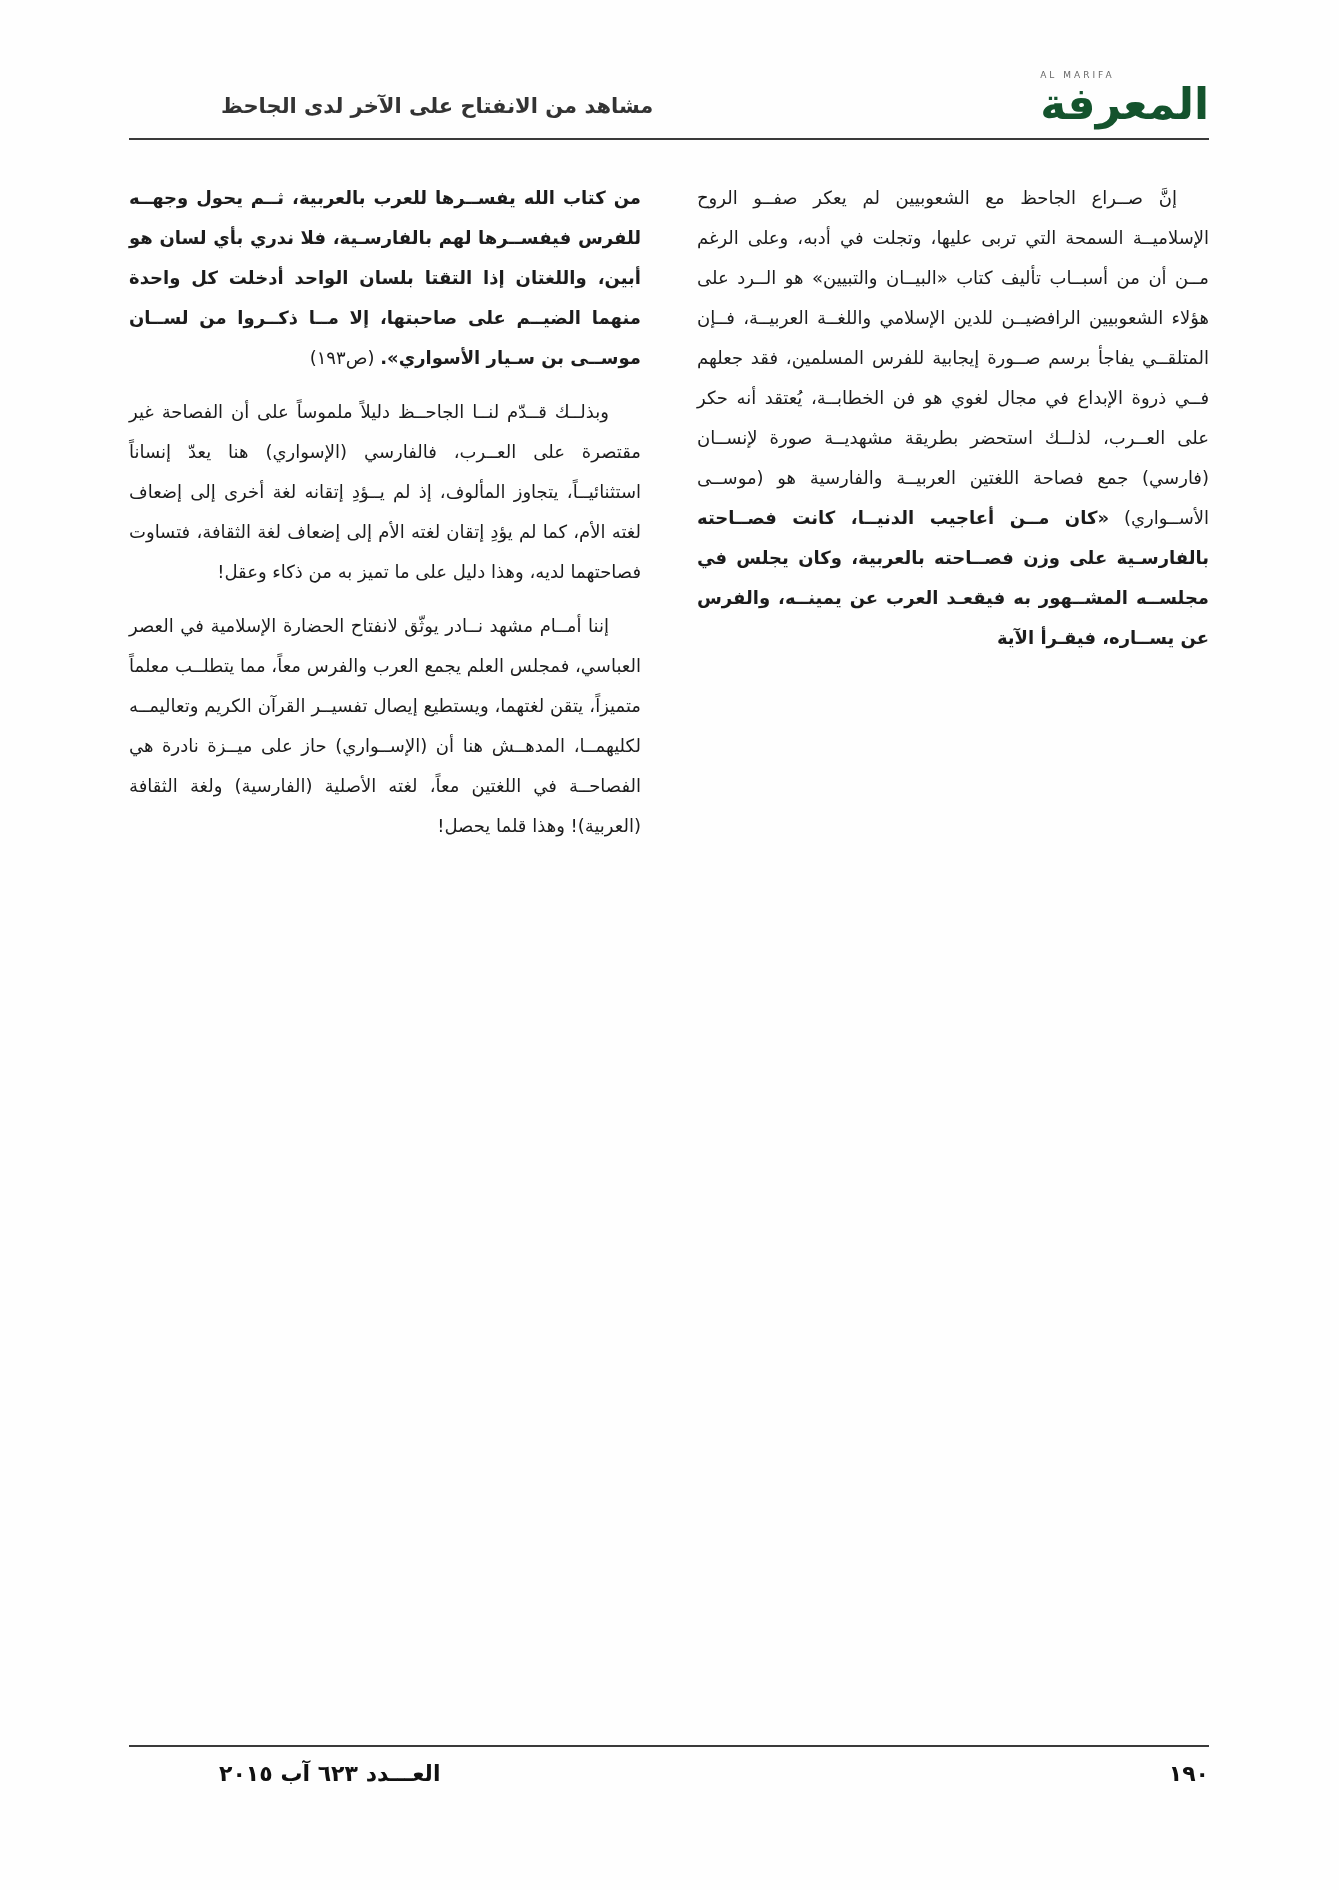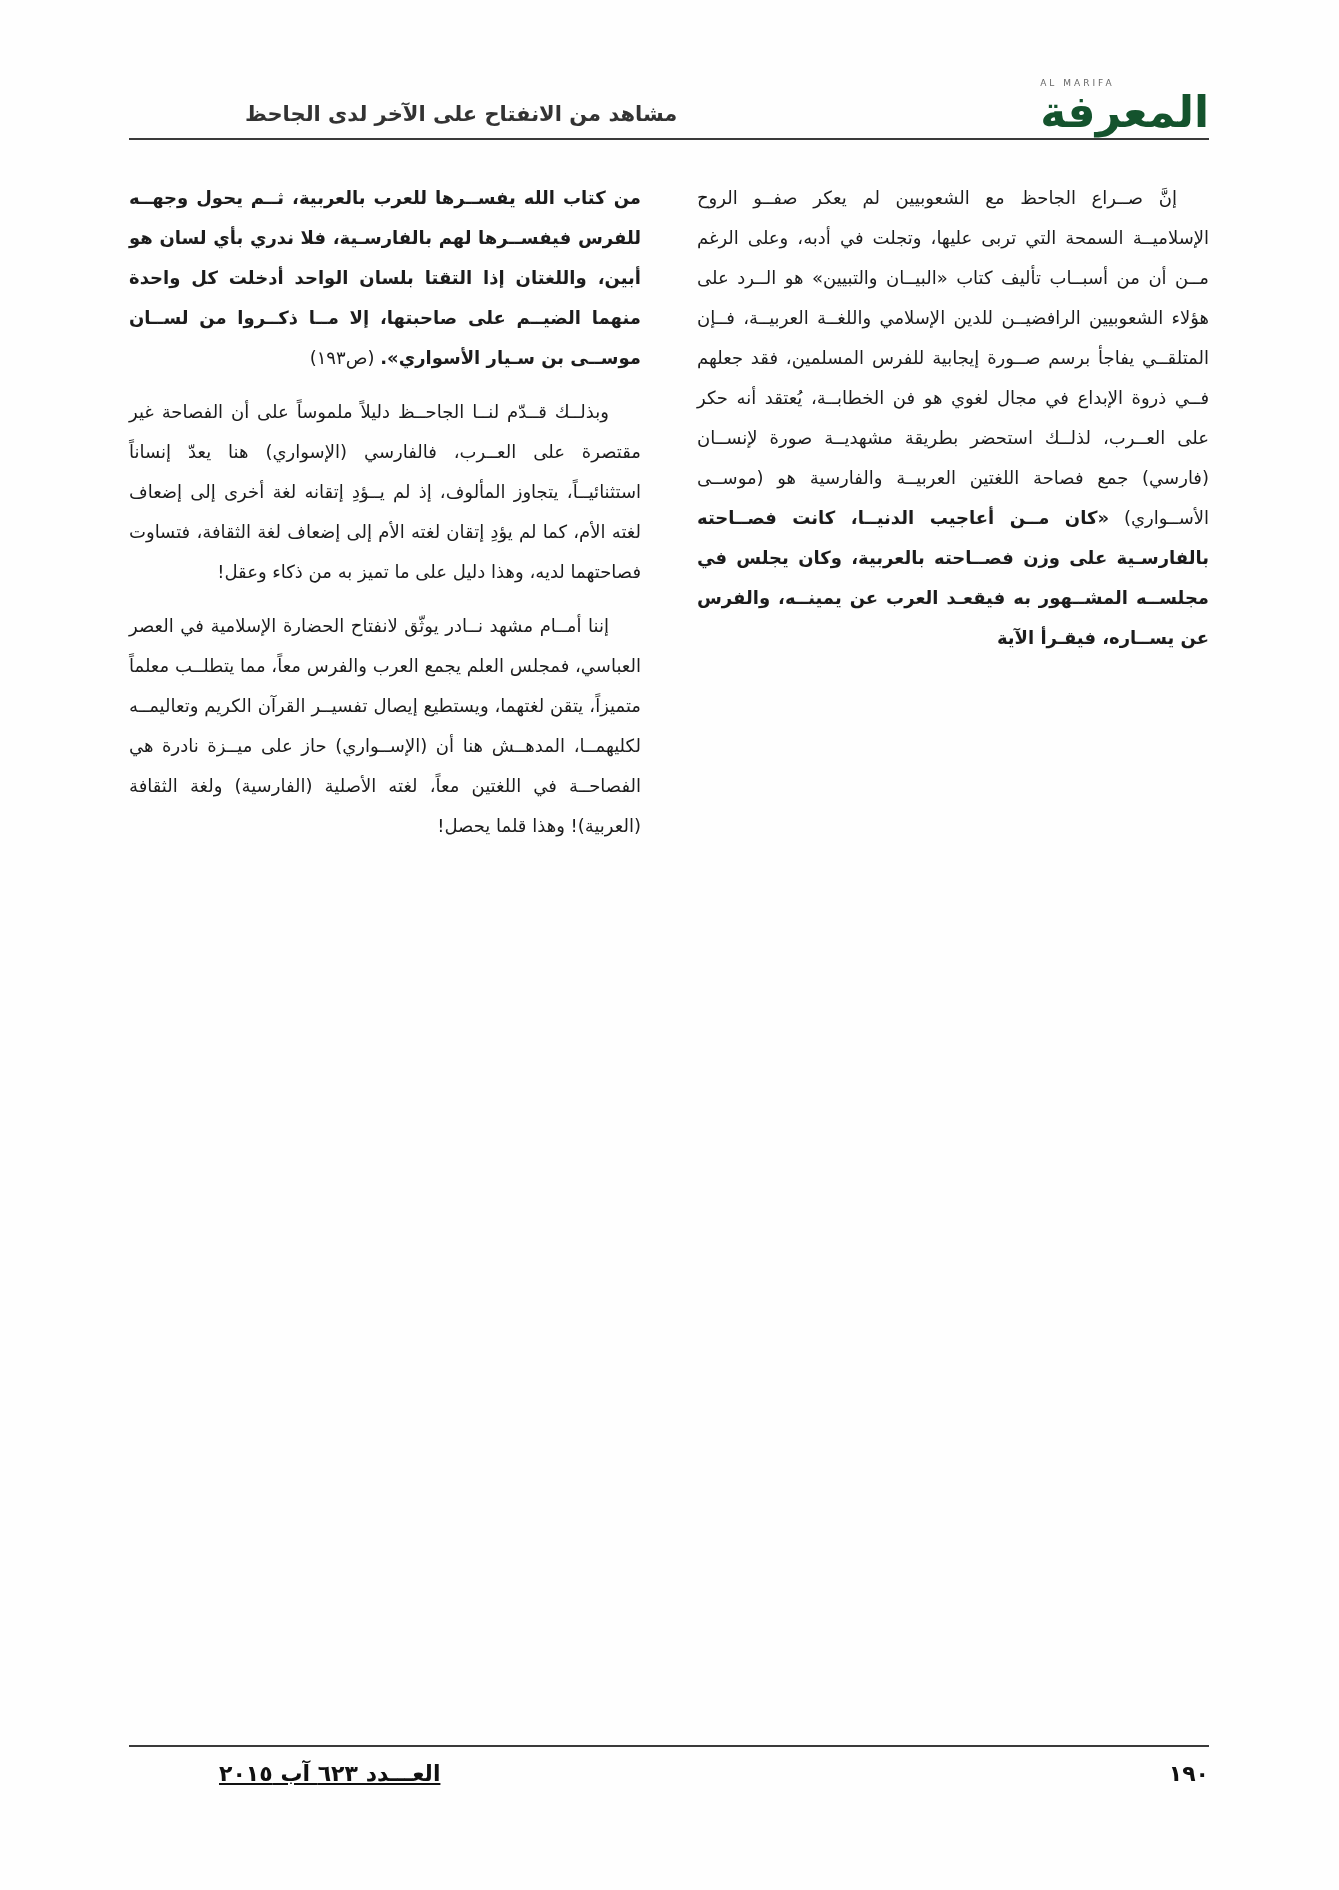--- a/index.html
+++ b/index.html
@@ -25,43 +25,43 @@
     right: 130px;
     left: 129px;
     height: 68px;
     border-bottom: 2px solid #3a3a3a;
     display: flex;
     justify-content: space-between;
     align-items: flex-end;
   }
   .logo {
     text-align: center;
-    padding-bottom: 4px;
+    padding-bottom: 12px;
     line-height: 1;
   }
   .logo-latin {
     font-size: 9px;
     letter-spacing: 3px;
     color: #666;
     text-align: left;
     direction: ltr;
     margin-bottom: 2px;
   }
   .logo-arabic {
     font-size: 44px;
     font-weight: bold;
     color: #14532d;
     line-height: 1;
   }
   .header-title {
     font-size: 21px;
     font-weight: bold;
     color: #333;
-    padding-bottom: 12px;
-    margin-left: 116px;
+    padding-bottom: 20px;
+    margin-left: 92px;
     white-space: nowrap;
   }
 
   
   .content {
     position: absolute;
     top: 178px;
     right: 130px;
     left: 129px;
     display: flex;
@@ -106,21 +106,20 @@
     padding-top: 14px;
     display: flex;
     justify-content: space-between;
     align-items: baseline;
     font-weight: bold;
     font-size: 22px;
     color: #111;
   }
   .footer-issue {
     margin-left: 90px;
-    text-decoration: underline;
   }
 </style>
 </head>
 <body>
 
 <div class="page">
 
   <div class="header">
     <div class="logo">
       <div class="logo-latin">AL MARIFA</div>

